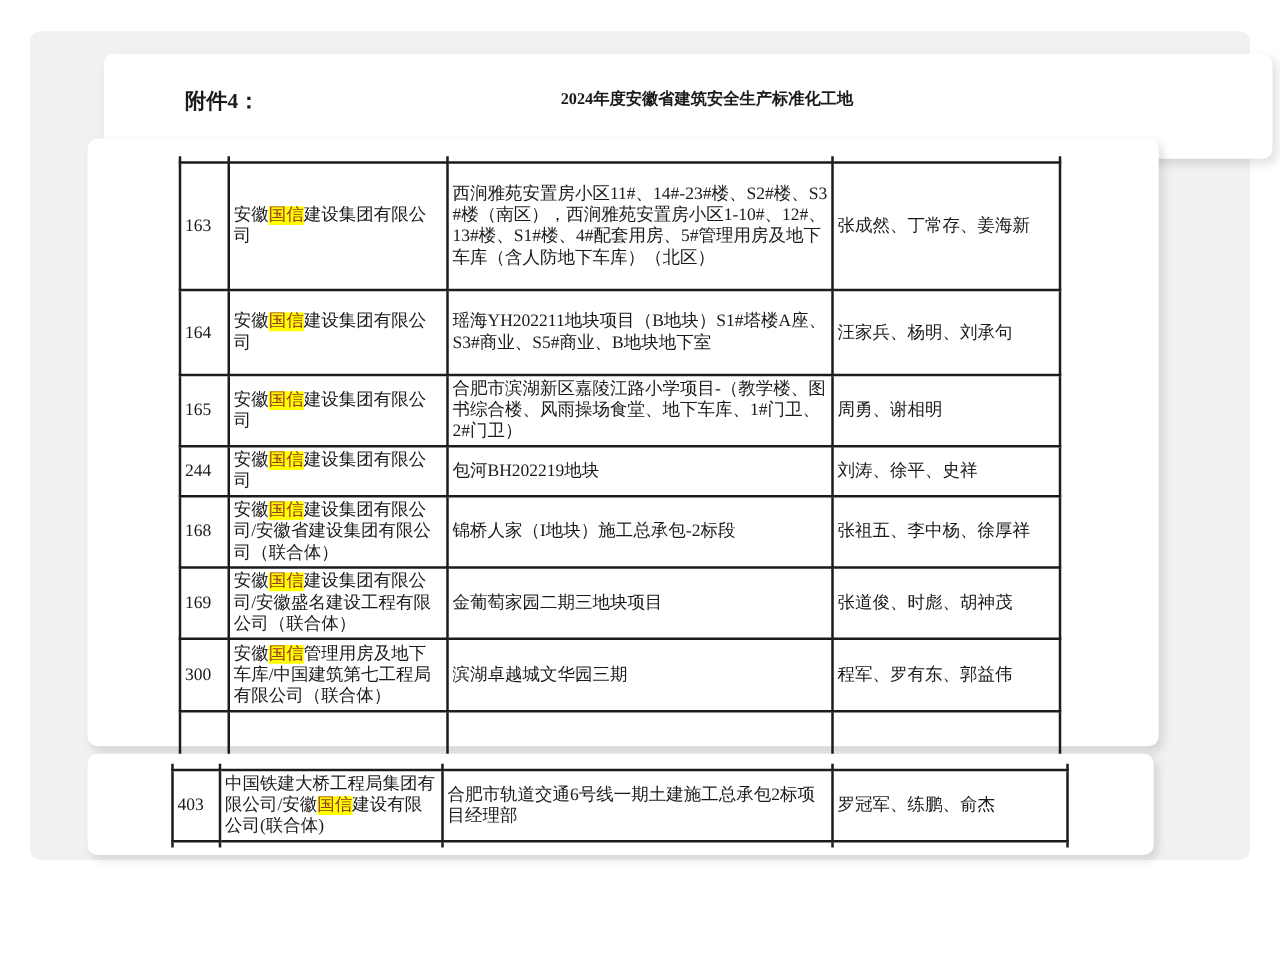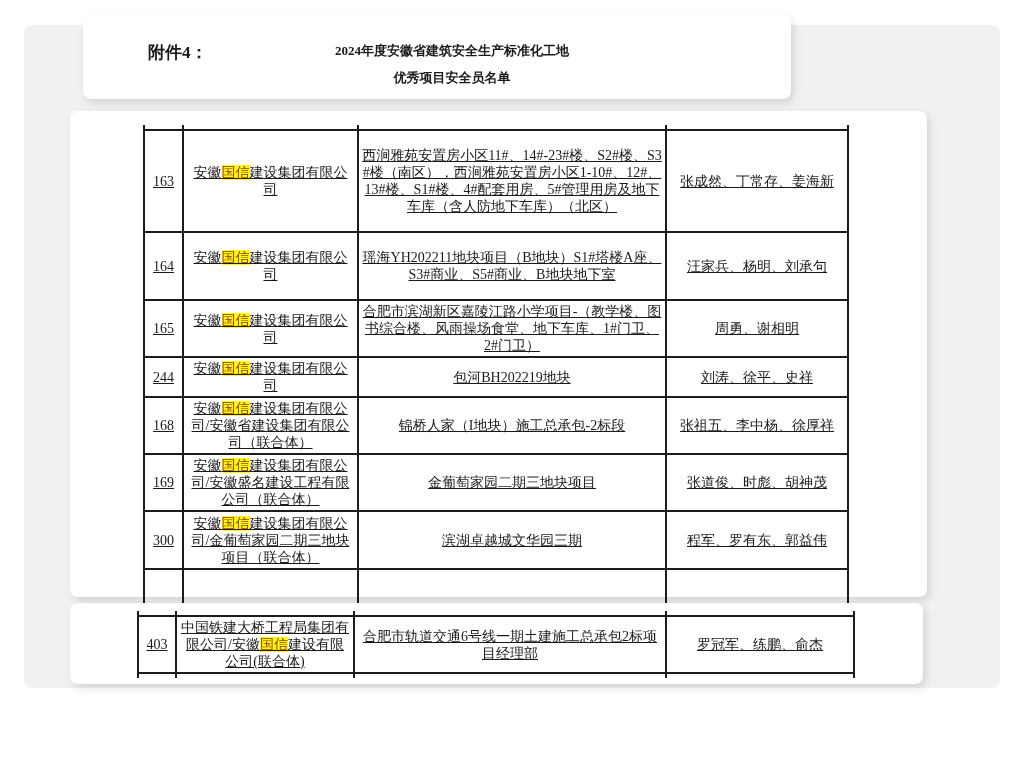--- a/index.html
+++ b/index.html
@@ -9,40 +9,39 @@
     font-family:"Liberation Serif","DejaVu Serif",serif;
   }
   .gray-band {
     position:absolute; left:24px; top:25px; width:976px; height:663px;
     background:var(--band-bg,#f0f1f1); border-radius:8px;
   }
   .panel {
     position:absolute; background:#ffffff; border-radius:8px;
     box-shadow:3px 4px 8px rgba(0,0,0,0.12);
   }
-  #title-panel { left:83px; top:15px; width:708px; height:84px; }
+  #title-panel { left:83px; top:43px; width:935px; height:84px; }
   #main-panel  { left:70px; top:111px; width:857px; height:486px; }
   #bottom-panel{ left:70px; top:603px; width:853px; height:81px; }
 
   .attach-label {
     position:absolute; left:65px; top:26px;
     font-weight:bold; font-size:17px; white-space:nowrap;
   }
   .title-lines {
     position:absolute; left:120px; right:90px; top:22px;
     text-align:center; font-weight:bold; font-size:13px; line-height:27px;
   }
 
   table.doc-table { border-collapse:collapse; table-layout:fixed; }
   table.doc-table td {
     border:2px solid var(--border-color,#1c1c1c);
-    text-align:center; vertical-align:middle;
+    vertical-align:middle;
     font-size:14px; line-height:17px; padding:2px 3px;
     word-break:break-all;
-    text-decoration:underline;
   }
   #main-table   { margin:14px 0 0 73px; width:704px; }
   #bottom-table { margin:8px  0 0 67px; width:716px; }
 
   tr.sliver td { padding:0; height:4px; }
   tr.sliver-top td { border-top:none; }
   tr.sliver-bottom td { border-bottom:none; }
 
   
   #main-table tr:nth-child(2) { height:102px; }
@@ -62,21 +61,20 @@
 </style>
 </head>
 <body>
 
 <div class="gray-band"></div>
 
 <div id="title-panel" class="panel">
   <div class="attach-label">附件4：</div>
   <div class="title-lines">
     <div>2024年度安徽省建筑安全生产标准化工地</div>
-    <div>优秀项目安全员名单</div>
   </div>
 </div>
 
 <div id="main-panel" class="panel">
   <table id="main-table" class="doc-table">
     <colgroup>
       <col style="width:39px">
         <col style="width:175px">
         <col style="width:308px">
         <col style="width:182px">
@@ -127,21 +125,21 @@
 
   <tr>
     <td class="c-no">169</td>
     <td class="c-company"><span>安徽</span><span class="hl">国信</span><span>建设集团有限公司/安徽盛名建设工程有限公司（联合体）</span></td>
     <td class="c-project">金葡萄家园二期三地块项目</td>
     <td class="c-names">张道俊、时彪、胡神茂</td>
   </tr>
 
   <tr>
     <td class="c-no">300</td>
-    <td class="c-company"><span>安徽</span><span class="hl">国信</span><span>建设集团有限公司/金葡萄家园二期三地块项目（联合体）</span></td>
+    <td class="c-company"><span>安徽</span><span class="hl">国信</span><span>管理用房及地下车库/中国建筑第七工程局有限公司（联合体）</span></td>
     <td class="c-project">滨湖卓越城文华园三期</td>
     <td class="c-names">程军、罗有东、郭益伟</td>
   </tr>
 <tr class="sliver sliver-bottom">
         <td></td>
           <td></td>
           <td></td>
           <td></td>
       </tr>
     </tbody>

